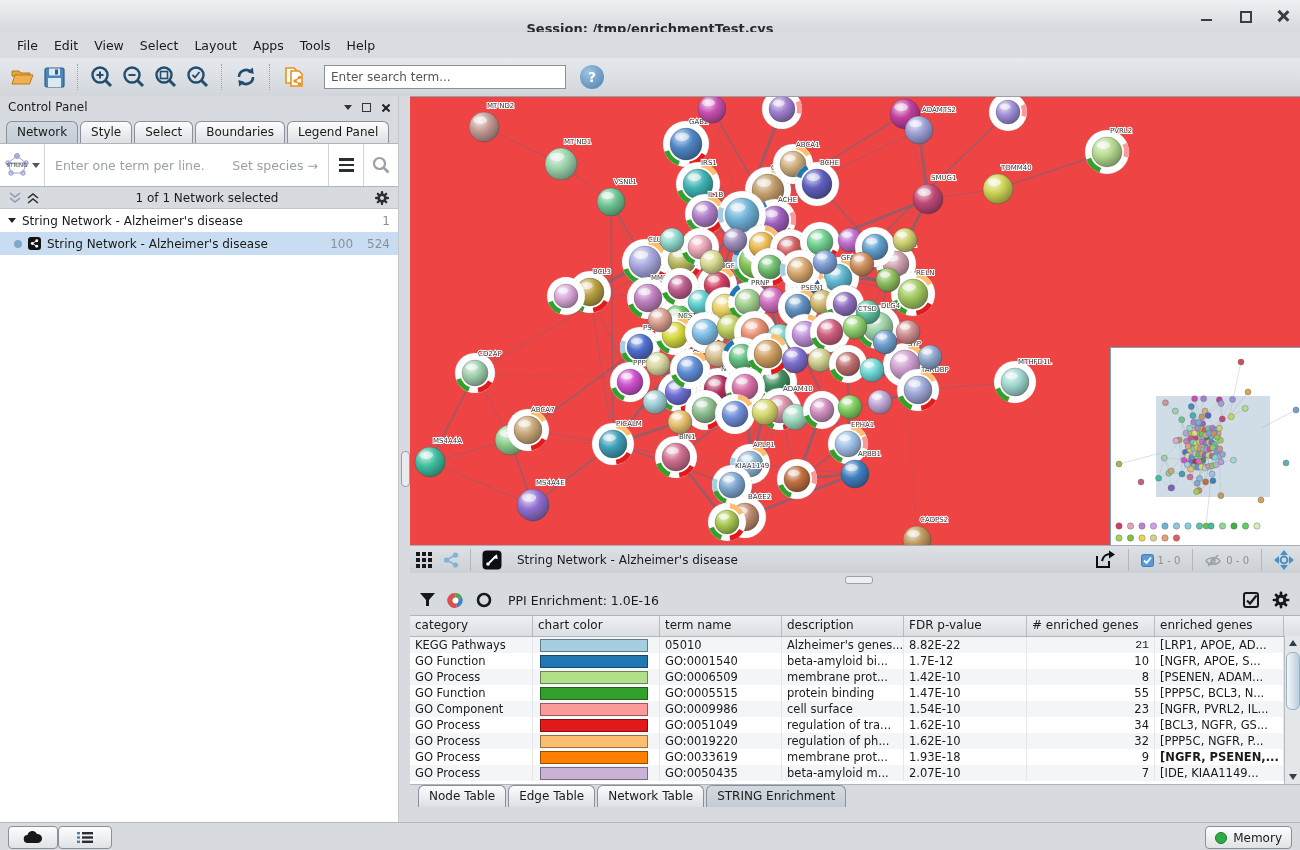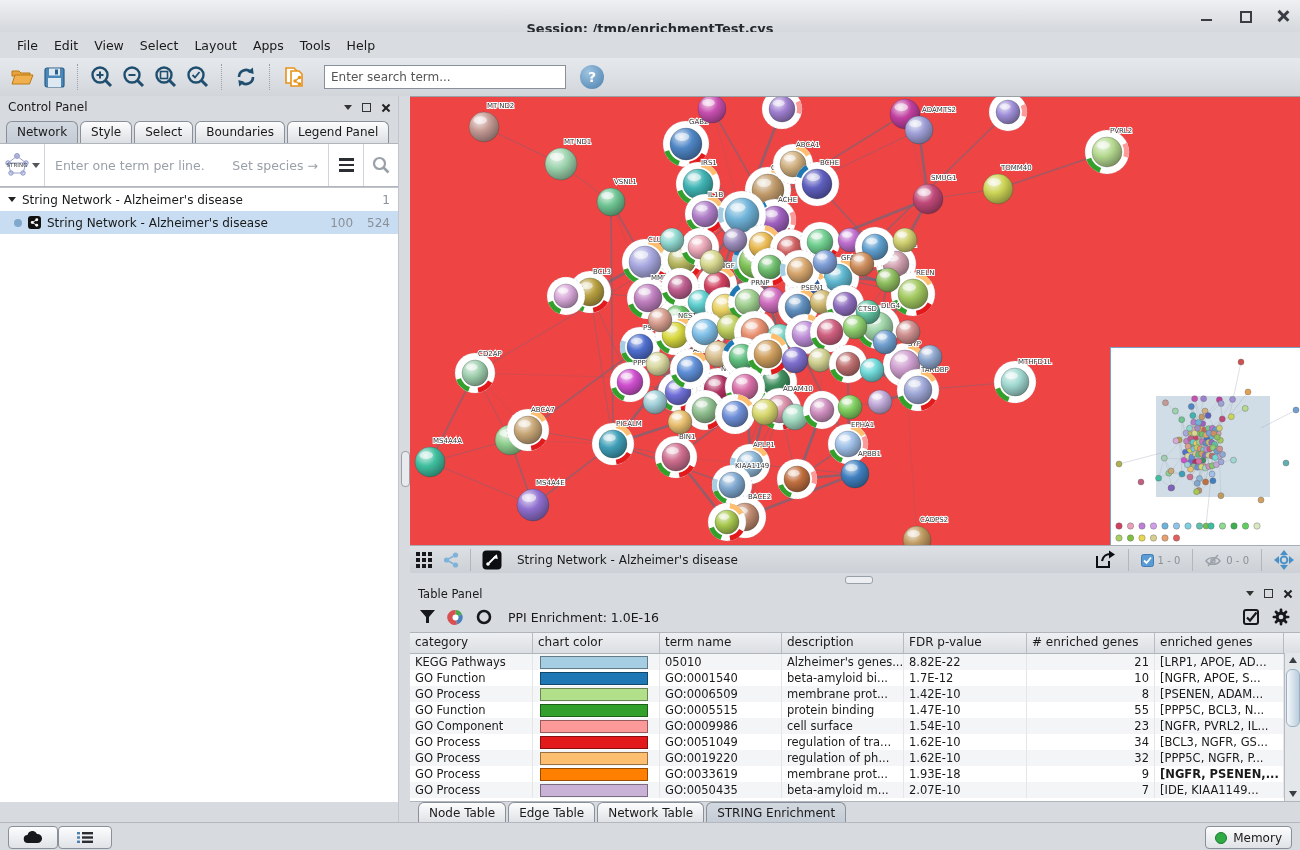--- a/index.html
+++ b/index.html
@@ -245,20 +245,39 @@
             <i></i>
             <i></i>
           </span>
       </div>
       <div class="sb-ic">
         <svg width="18" height="18" viewBox="0 0 18 18">
           <circle cx="7.5" cy="7.5" r="5.5" fill="none" stroke="#9aa0a8" stroke-width="2.2"></circle>
           <line x1="11.5" y1="11.5" x2="16.5" y2="16.5" stroke="#9aa0a8" stroke-width="2.6"></line>
         </svg>
       </div>
+    </div>
+    <div class="cp-status">
+      <svg width="14" height="12" viewBox="0 0 14 12">
+        <path d="M2 1 L7 5 L12 1 M2 6 L7 10 L12 6" fill="none" stroke="#8a9ab0" stroke-width="1.6"></path>
+      </svg>
+      <svg width="14" height="12" viewBox="0 0 14 12" style="margin-left:4px">
+        <path d="M2 11 L7 7 L12 11 M2 6 L7 2 L12 6" fill="none" stroke="#2a2d31" stroke-width="1.6"></path>
+      </svg>
+      <span class="txt">1 of 1 Network selected</span>
+      <svg width="16" height="16" viewBox="0 0 16 16">
+        <g fill="#2a2d31">
+          <rect x="6.8" y="1" width="2.4" height="14" rx="1"></rect>
+          <rect x="1" y="6.8" width="14" height="2.4" rx="1"></rect>
+          <rect x="6.8" y="1" width="2.4" height="14" rx="1" transform="rotate(45 8 8)"></rect>
+          <rect x="6.8" y="1" width="2.4" height="14" rx="1" transform="rotate(-45 8 8)"></rect>
+          <circle cx="8" cy="8" r="4.6"></circle>
+        </g>
+        <circle cx="8" cy="8" r="2" fill="#d7dade"></circle>
+      </svg>
     </div>
     <div class="tree">
       <div class="trow">
         <span class="caret-down" style="border-top-color:#222;"></span>
         <span>String Network - Alzheimer's disease</span>
         <span class="cnt">
             <span>1</span>
           </span>
       </div>
       <div class="trow sel">
@@ -2274,32 +2293,20 @@
           <circle cx="10" cy="10" r="3.4" fill="none" stroke="#4a90c8" stroke-width="2"></circle>
         </svg>
       </div>
     </div>
 
     <div class="splitter">
         <div class="dimple"></div>
       </div>
 
     <div class="tpanel">
-      <div class="tp-head">
-        <span class="t">Table Panel</span>
-        <span class="mini-ic">
-            <span class="caret-down"></span>
-          </span>
-        <span class="mini-ic">
-            <span class="sq"></span>
-          </span>
-        <span class="mini-ic">
-            <span class="xx"></span>
-          </span>
-      </div>
       <div class="tp-tools">
         <svg width="15" height="14" viewBox="0 0 15 14">
           <polygon points="0,0 15,0 9,7 9,13 6,13 6,7" fill="#16181c"></polygon>
         </svg>
         <svg width="17" height="17" viewBox="0 0 17 17">
           <path d="M8.5 1 A7.5 7.5 0 0 1 15 5.2 L8.5 8.5z" fill="#4aa84f"></path>
           <path d="M15 5.2 A7.5 7.5 0 0 1 10 15.6 L8.5 8.5z" fill="#4a7fc0"></path>
           <path d="M10 15.6 A7.5 7.5 0 1 1 8.5 1 L8.5 8.5z" fill="#d85050"></path>
           <circle cx="8.5" cy="8.5" r="3" fill="#fff"></circle>
         </svg>
@@ -2334,21 +2341,21 @@
           </div>
         <div id="gbody">
             <div class="grow">
               <div class="gc" style="width: 123px;">KEGG Pathways</div>
               <div class="gc" style="width: 127px;">
                 <div class="swatch" style="background: rgb(166, 206, 227);"></div>
               </div>
               <div class="gc" style="width: 122px;">05010</div>
               <div class="gc" style="width: 122px;">Alzheimer's genes...</div>
               <div class="gc" style="width: 123px;">8.82E-22</div>
-              <div class="gc num" style="width: 128px;">21</div>
+              <div class="gc num" style="width: 128px; font-family: Liberation Mono, monospace;">21</div>
               <div class="gc" style="width: 129px;">[LRP1, APOE, AD...</div>
             </div>
             <div class="grow">
               <div class="gc" style="width: 123px;">GO Function</div>
               <div class="gc" style="width: 127px;">
                 <div class="swatch" style="background: rgb(31, 120, 180);"></div>
               </div>
               <div class="gc" style="width: 122px;">GO:0001540</div>
               <div class="gc" style="width: 122px;">beta-amyloid bi...</div>
               <div class="gc" style="width: 123px;">1.7E-12</div>

